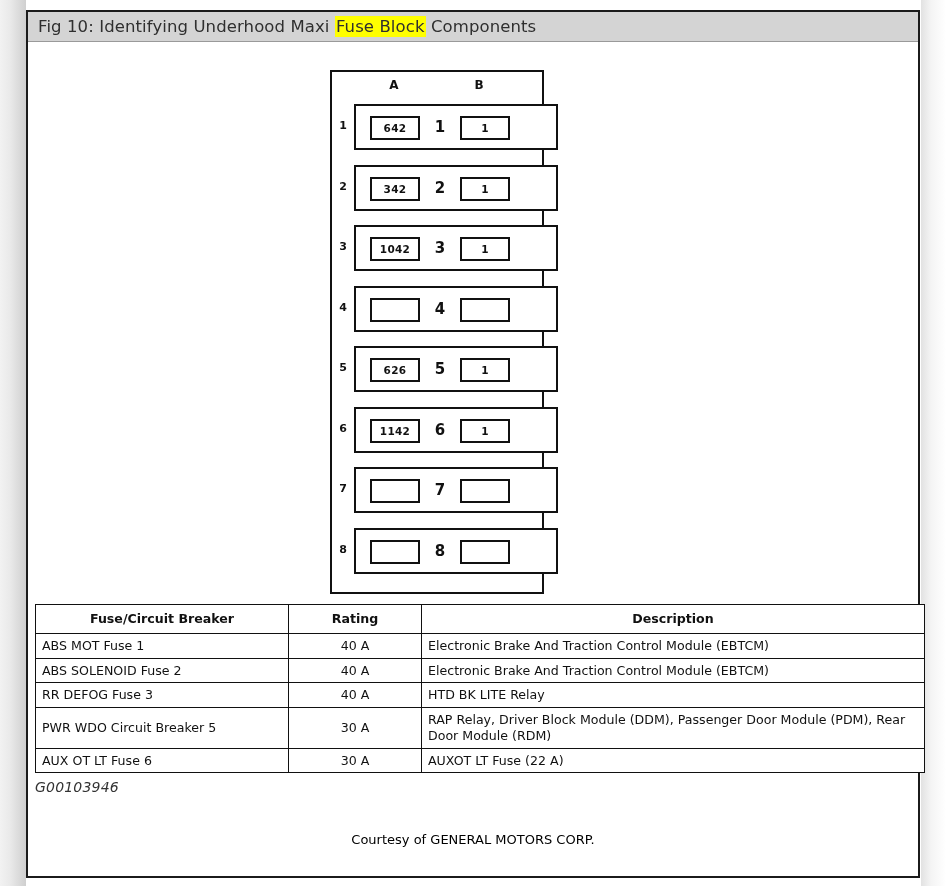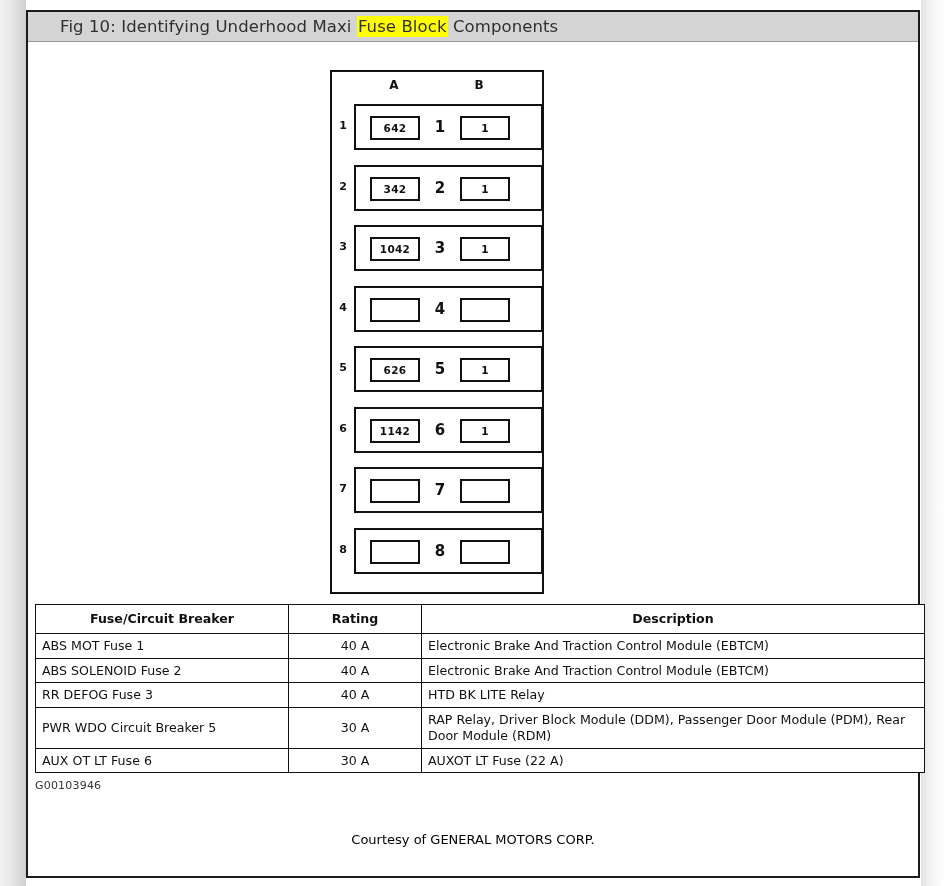--- a/index.html
+++ b/index.html
@@ -49,21 +49,20 @@
   #titlebar {
     position: absolute;
     left: 28px; top: 12px;
     width: 890px;
     height: 30px;
     background: #d4d4d4;
     border-bottom: 1px solid #9a9a9a;
     box-sizing: border-box;
     display: flex;
     align-items: center;
-    padding-left: 22px;
   }
   #title-text {
     font-family: "DejaVu Sans", sans-serif;
     font-size: 16.5px;
     color: #2f2f2f;
     padding-left: 10px;
     white-space: nowrap;
     letter-spacing: 0.1px;
   }
   #title-text .hl {
@@ -112,21 +111,21 @@
     width: 14px;
     text-align: center;
     font-size: 11px;
     font-weight: bold;
     color: #111;
   }
   .row-band {
     position: absolute;
     left: 22px;
     top: 2px;
-    width: 189px;
+    width: 204px;
     height: 46px;
     border: 2px solid #111111;
     box-sizing: border-box;
     background: #fff;
   }
   .cell-box {
     position: absolute;
     top: 10px;
     height: 24px;
     border: 2px solid #111111;
@@ -178,24 +177,25 @@
   }
   .col-fuse  { width: 240px; text-align: left; }
   .col-rate  { width: 120px; text-align: center; }
   .col-desc  { text-align: left; padding-left: 8px; }
 
   
   #diagram-id {
     position: absolute;
     left: 35px;
     top: 779px;
-    font-size: 11px;
+    font-size: 14px;
     color: #333;
     font-family: "DejaVu Sans", sans-serif;
     letter-spacing: 0.2px;
+    font-style: italic;
   }
   #courtesy {
     position: absolute;
     left: 0;
     top: 832px;
     width: 946px;
     text-align: center;
     font-size: 13px;
     color: #000000;
     font-family: "DejaVu Sans", sans-serif;

